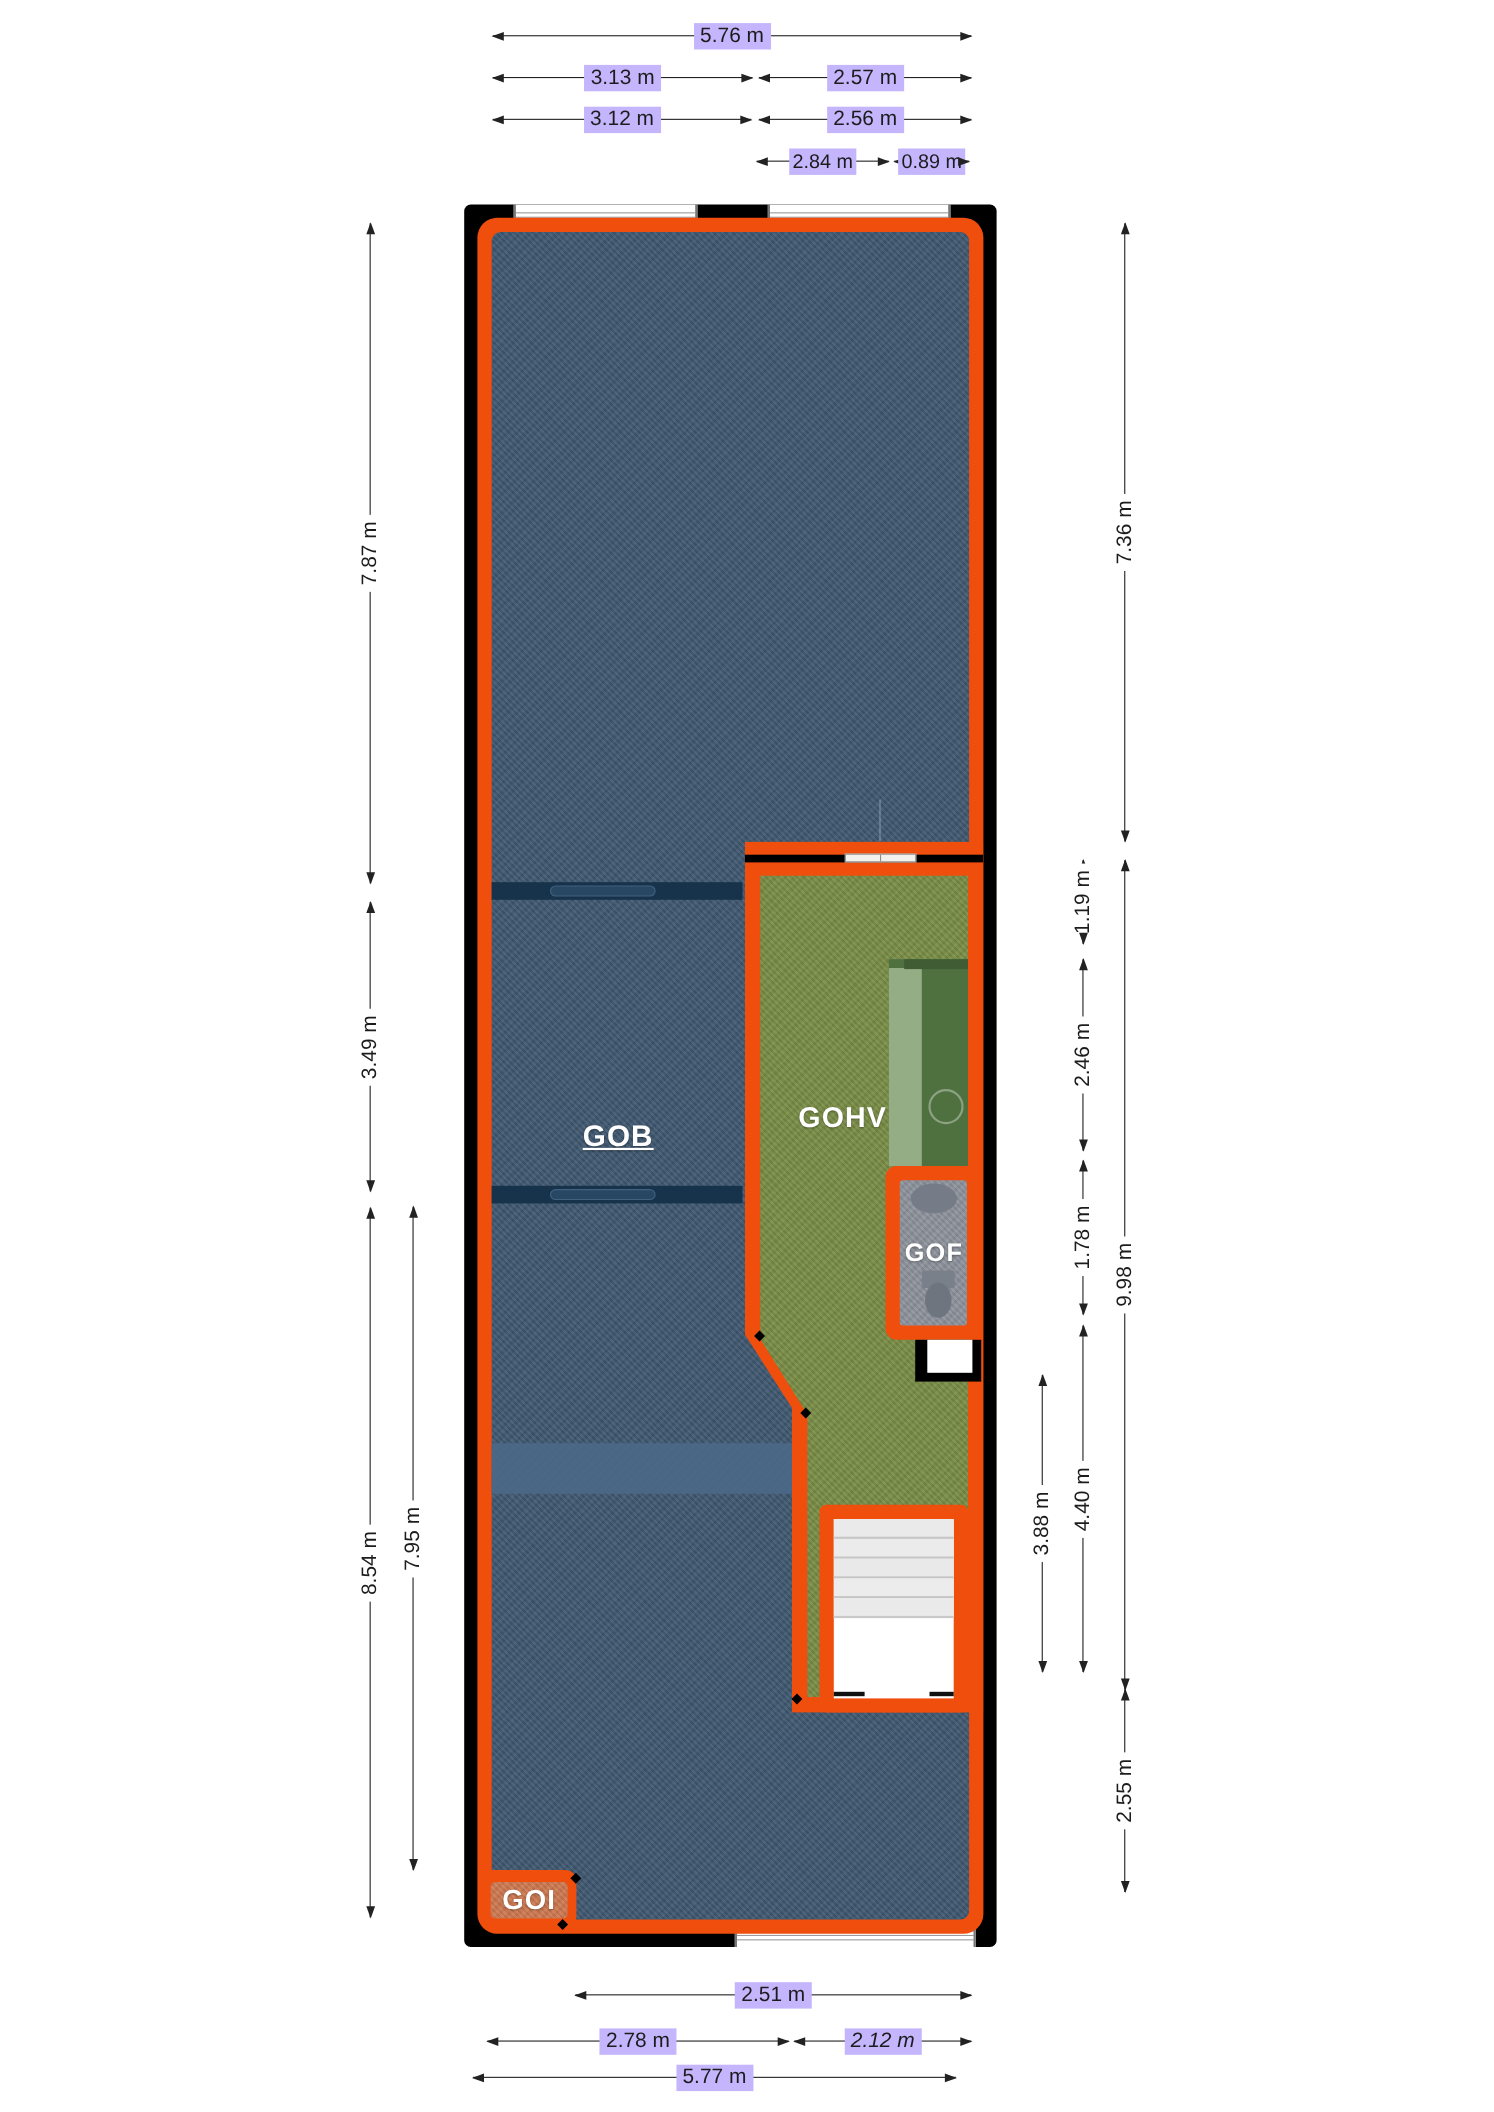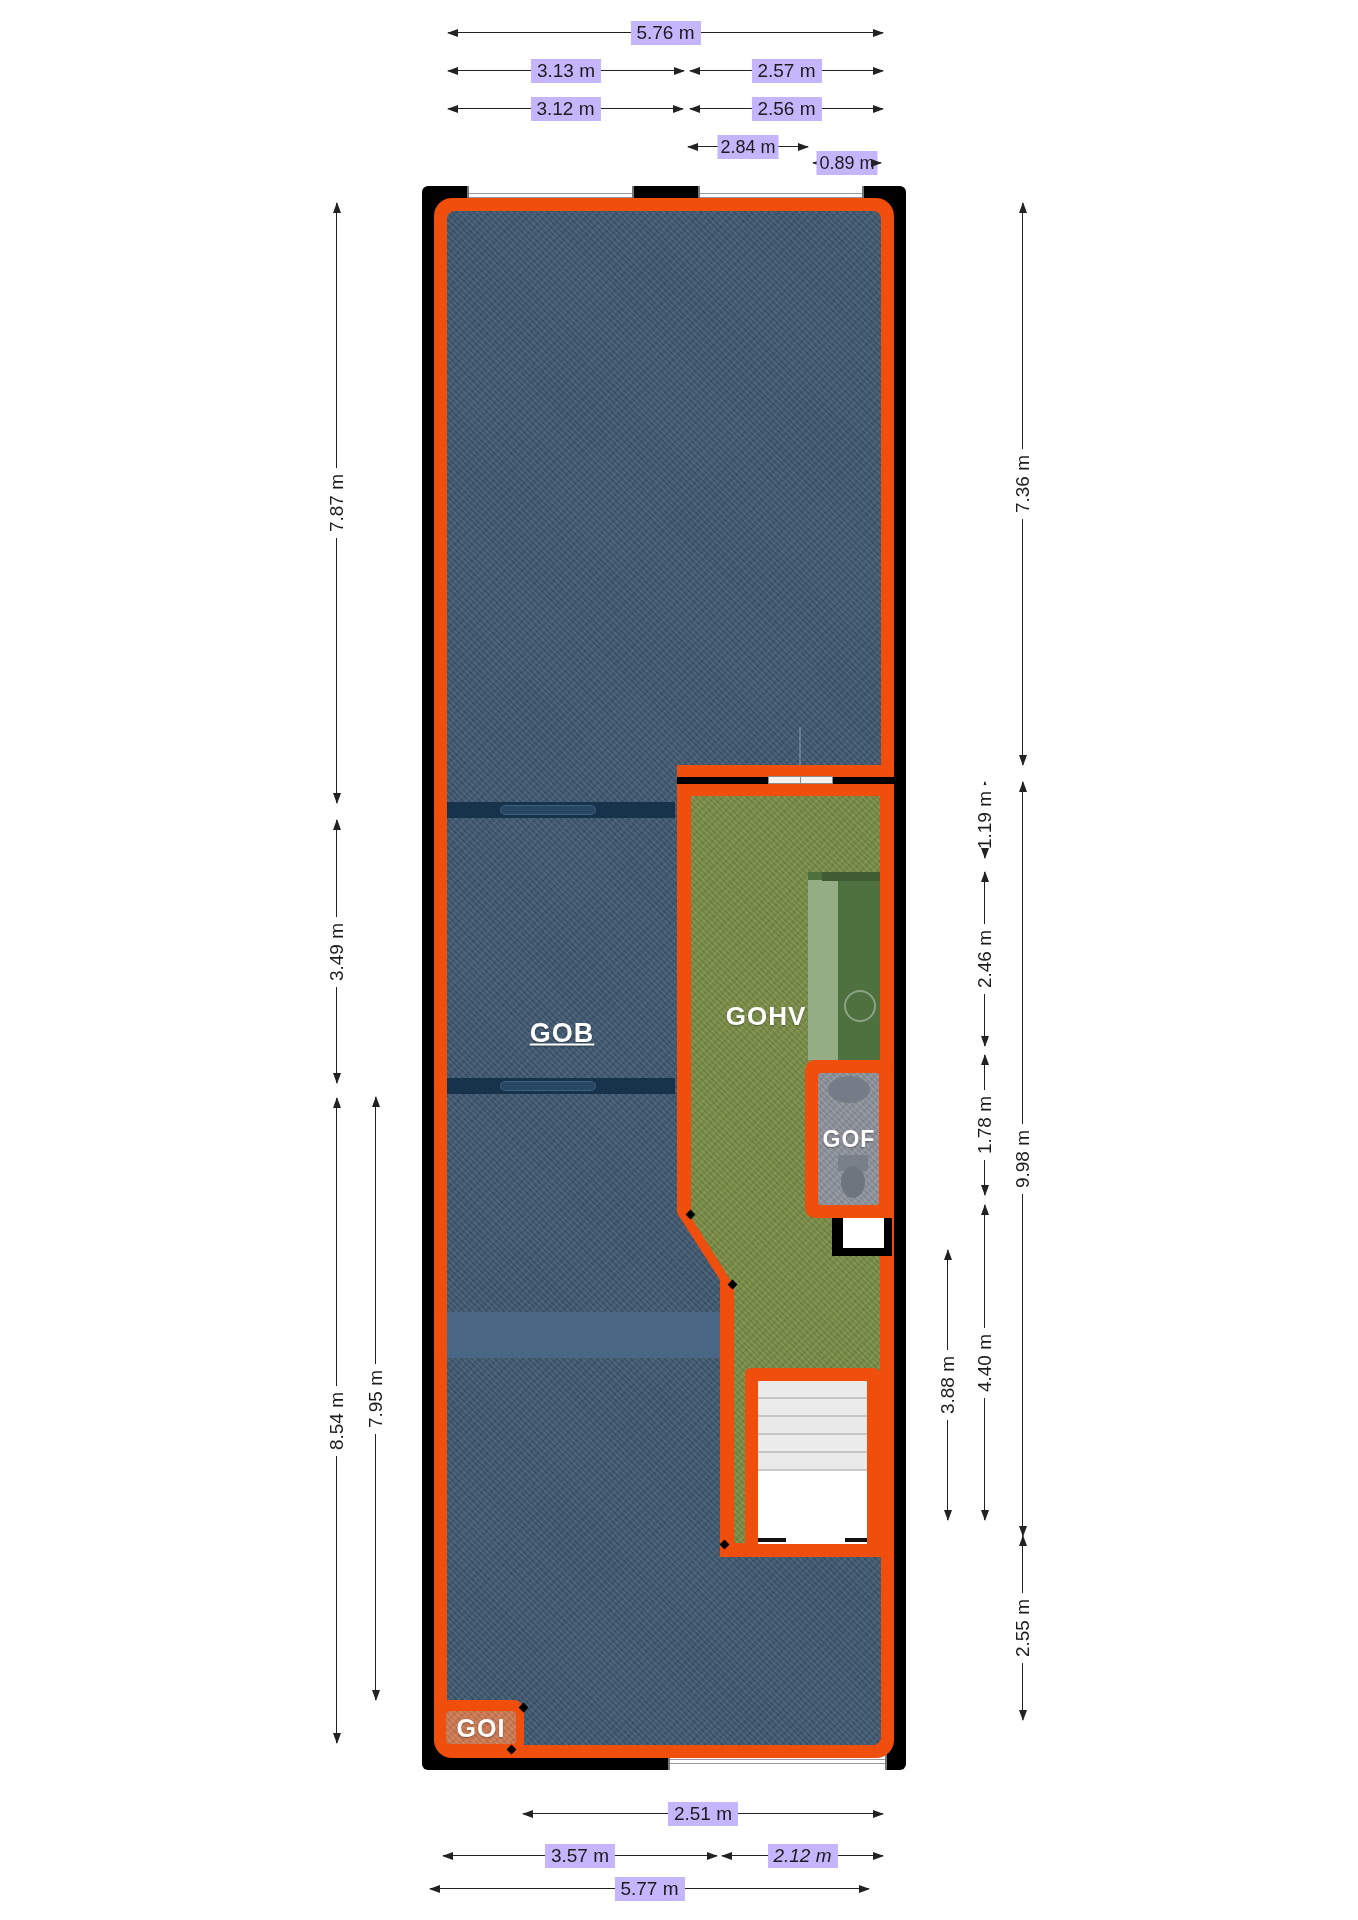--- a/index.html
+++ b/index.html
@@ -57,21 +57,21 @@
   </div>
 <div class="dimh" style="left:448px;top:108px;width:235px;">
     <span class="lbl">3.12 m</span>
   </div>
 <div class="dimh" style="left:690px;top:108px;width:193px;">
     <span class="lbl">2.56 m</span>
   </div>
 <div class="dimh small" style="left:688px;top:146px;width:120px;">
     <span class="lbl">2.84 m</span>
   </div>
-<div class="dimh small" style="left:813px;top:162px;width:68px;">
+<div class="dimh small" style="left:813px;top:146px;width:68px;">
     <span class="lbl">0.89 m</span>
   </div>
 
 <div class="dimv" style="left:336px;top:203px;height:600px;">
     <span class="lbl">7.87 m</span>
   </div>
 <div class="dimv" style="left:336px;top:820px;height:263px;">
     <span class="lbl">3.49 m</span>
   </div>
 <div class="dimv" style="left:336px;top:1098px;height:645px;">
@@ -103,21 +103,21 @@
     <span class="lbl">4.40 m</span>
   </div>
 <div class="dimv" style="left:1022px;top:1536px;height:184px;">
     <span class="lbl">2.55 m</span>
   </div>
 
 <div class="dimh" style="left:523px;top:1813px;width:360px;">
     <span class="lbl">2.51 m</span>
   </div>
 <div class="dimh" style="left:443px;top:1855px;width:274px;">
-    <span class="lbl">3.57 m</span>
+    <span class="lbl">2.78 m</span>
   </div>
 <div class="dimh" style="left:722px;top:1855px;width:161px;font-style:italic;">
     <span class="lbl">2.12 m</span>
   </div>
 <div class="dimh" style="left:430px;top:1888px;width:439px;">
     <span class="lbl">5.77 m</span>
   </div>
 
 <div id="plan" class="abs">
 

